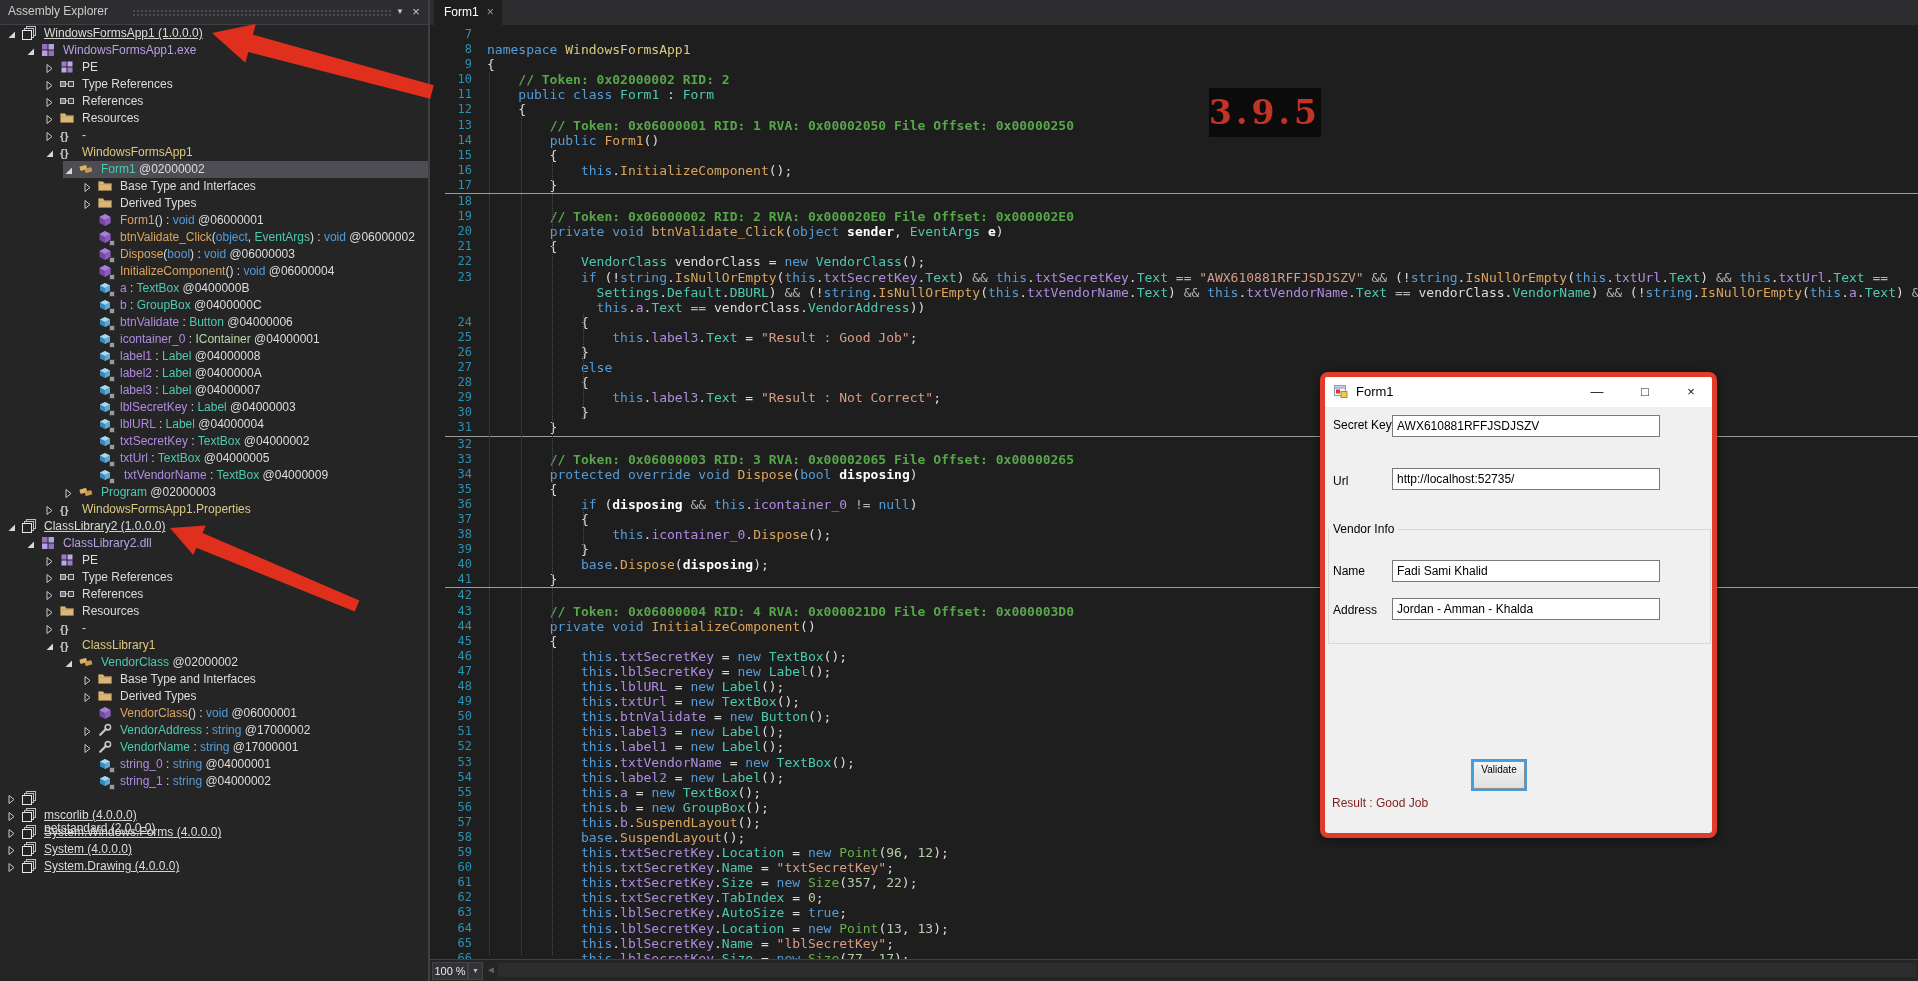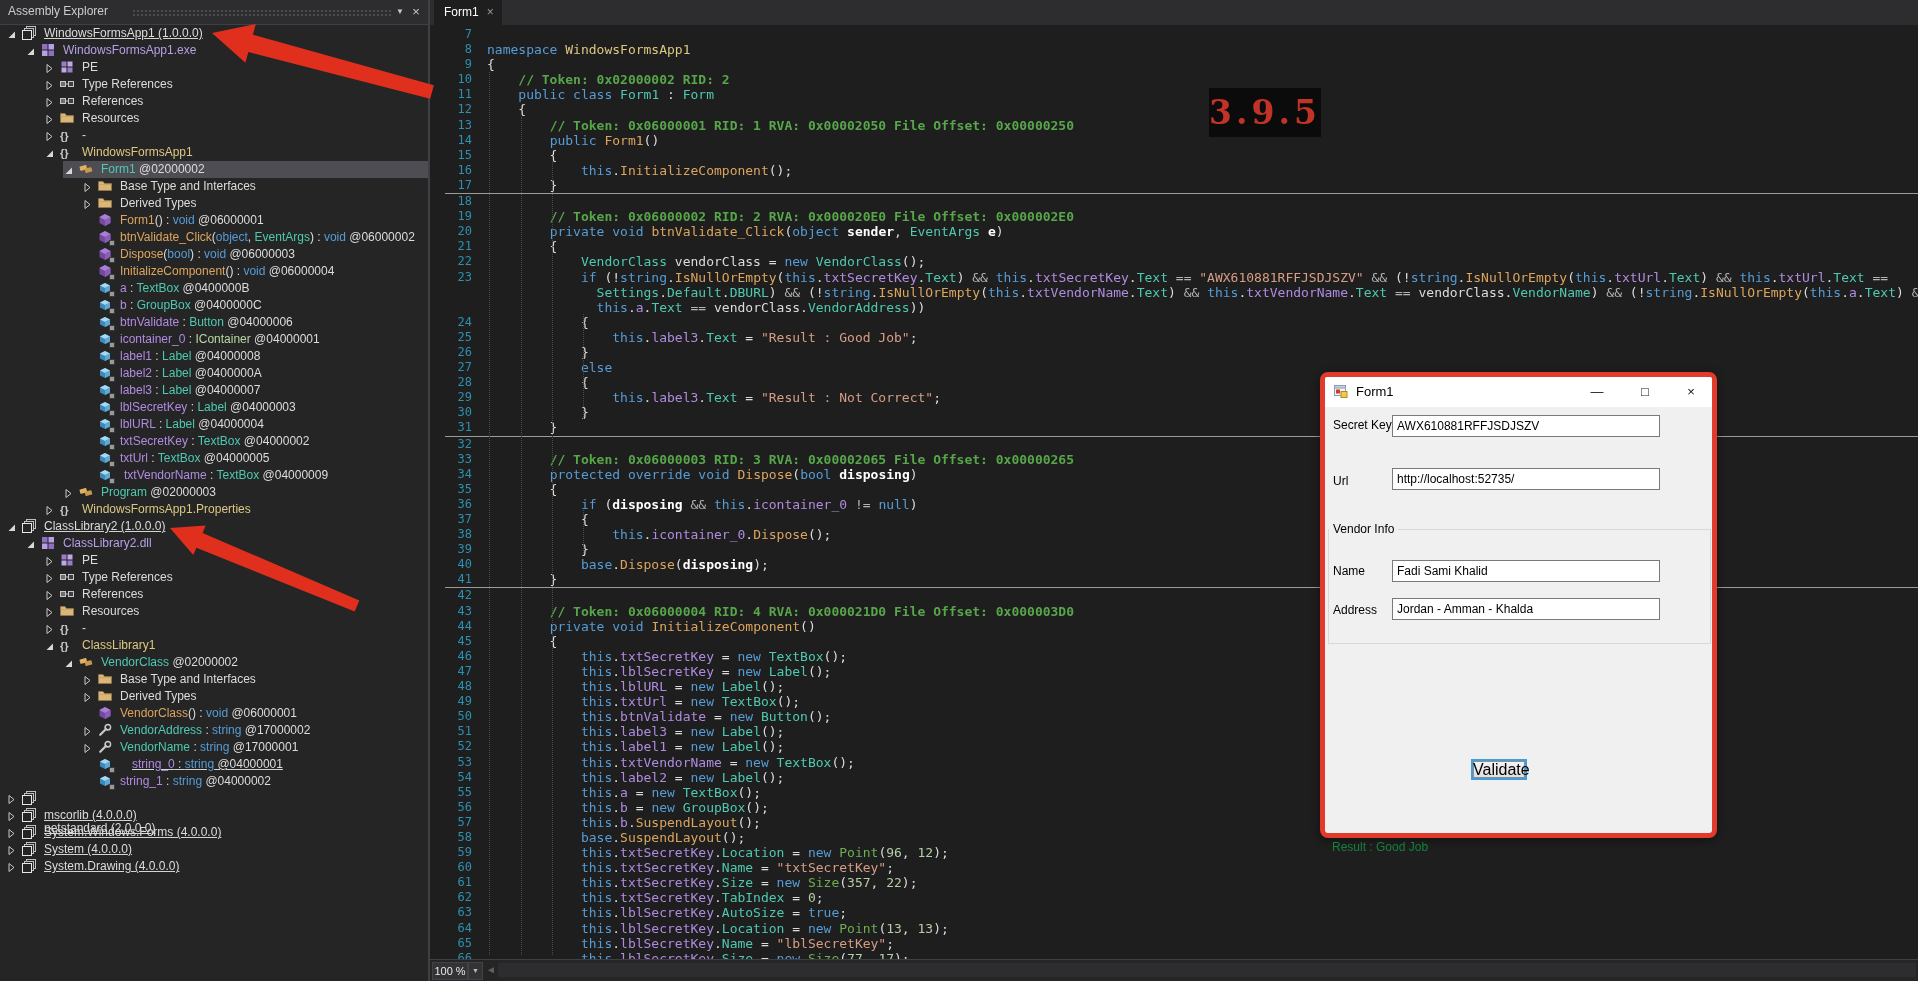--- a/index.html
+++ b/index.html
@@ -66,23 +66,23 @@
   #f-titlebar{position:absolute;left:0;top:0;right:0;height:30px;background:#FFFFFF;border-radius:2px 2px 0 0;}
   #f-icon{position:absolute;left:9px;top:8px;width:15px;height:14px;}
   #f-title{position:absolute;left:31px;top:7px;font-size:13px;color:#000000;}
   .f-winbtn{position:absolute;top:6px;width:20px;height:18px;text-align:center;color:#111111;font-size:13px;line-height:18px;}
   #f-min{left:262px;} #f-max{left:310px;} #f-close{left:356px;}
   .f-label{position:absolute;font-size:12px;color:#000000;}
   .f-input{position:absolute;left:67px;width:268px;height:22px;box-sizing:border-box;border:1px solid #7A7A7A;background:#FFFFFF;
     font-family:"Liberation Sans",sans-serif;font-size:12px;padding:0 4px;color:#000000;}
   #f-group{position:absolute;left:3px;top:152px;width:381px;height:113px;border:1px solid #D8D8D8;}
   #f-group-label{position:absolute;left:4px;top:145px;background:#F0F0F0;padding:0 4px;font-size:12px;color:#000000;}
-  #f-validate{position:absolute;left:146px;top:382px;width:56px;height:21px;box-sizing:border-box;border:2px solid #419EDB;
-    background:linear-gradient(#F4F4F4,#DFDFDF);box-shadow:inset 0 0 0 1px #8E8E8E;font-size:16px;text-align:center;line-height:18px;color:#000;}
-  #f-result{position:absolute;left:7px;top:419px;font-size:12px;color:#15803d;margin-top:44px;}
+  #f-validate{position:absolute;left:146px;top:382px;width:56px;height:32px;box-sizing:border-box;border:2px solid #419EDB;
+    background:linear-gradient(#F4F4F4,#DFDFDF);box-shadow:inset 0 0 0 1px #8E8E8E;font-size:10px;text-align:center;line-height:18px;color:#000;}
+  #f-result{position:absolute;left:7px;top:419px;font-size:12px;color:#7f1d1d;}
 </style>
 </head>
 <body>
 
 <div id="root">
 
   <div id="left-panel">
     <div id="ae-header">
       <span id="ae-title">Assembly Explorer</span>
       <div id="ae-dots"></div>
@@ -493,21 +493,21 @@
               <path d="M8 6 L2.2 11.8" stroke="#C8C8C8" stroke-width="2.2" stroke-linecap="round"></path>
             </svg></span>
           <span class="tlabel" style="left: 120px;"><span class="c-t">VendorName</span><span class="c-w"> : </span><span class="c-k">string</span><span class="c-w"> @17000001</span></span>
         </div>
         <div class="trow">
           <span class="ticon" style="left: 98px;"><svg width="14" height="14" viewBox="0 0 14 14">
               <path d="M7 2 L12 4.5 V9.5 L7 12 L2 9.5 V4.5 Z" fill="#3E88B8"></path>
               <path d="M7 2 L12 4.5 L7 7 L2 4.5 Z" fill="#A8D8F0"></path>
               <path d="M7 7 L12 4.5 V9.5 L7 12 Z" fill="#5FA8D8"></path>
             </svg><span class="mbadge"></span></span>
-          <span class="tlabel" style="left: 132px; text-decoration: underline;"><span class="c-f">string_0</span><span class="c-w"> : </span><span class="c-k">string</span><span class="c-w"> @04000001</span></span>
+          <span class="tlabel" style="left: 120px;"><span class="c-f">string_0</span><span class="c-w"> : </span><span class="c-k">string</span><span class="c-w"> @04000001</span></span>
         </div>
         <div class="trow">
           <span class="ticon" style="left: 98px;"><svg width="14" height="14" viewBox="0 0 14 14">
               <path d="M7 2 L12 4.5 V9.5 L7 12 L2 9.5 V4.5 Z" fill="#3E88B8"></path>
               <path d="M7 2 L12 4.5 L7 7 L2 4.5 Z" fill="#A8D8F0"></path>
               <path d="M7 7 L12 4.5 V9.5 L7 12 Z" fill="#5FA8D8"></path>
             </svg><span class="mbadge"></span></span>
           <span class="tlabel" style="left: 120px;"><span class="c-f">string_1</span><span class="c-w"> : </span><span class="c-k">string</span><span class="c-w"> @04000002</span></span>
         </div>
         <div class="trow">

